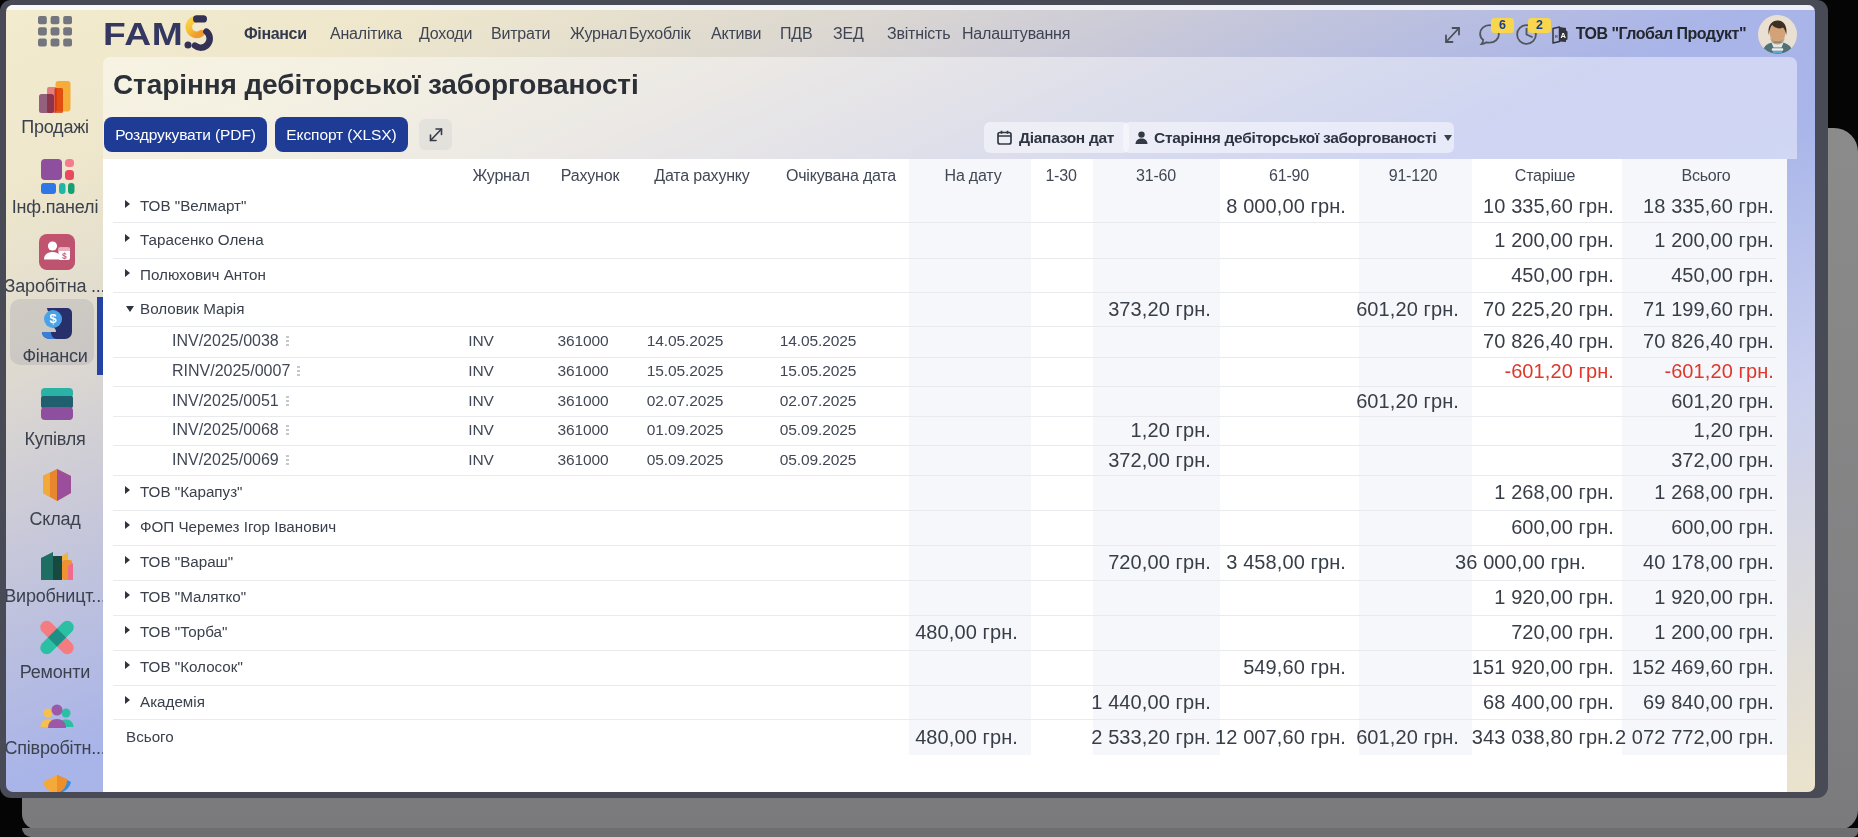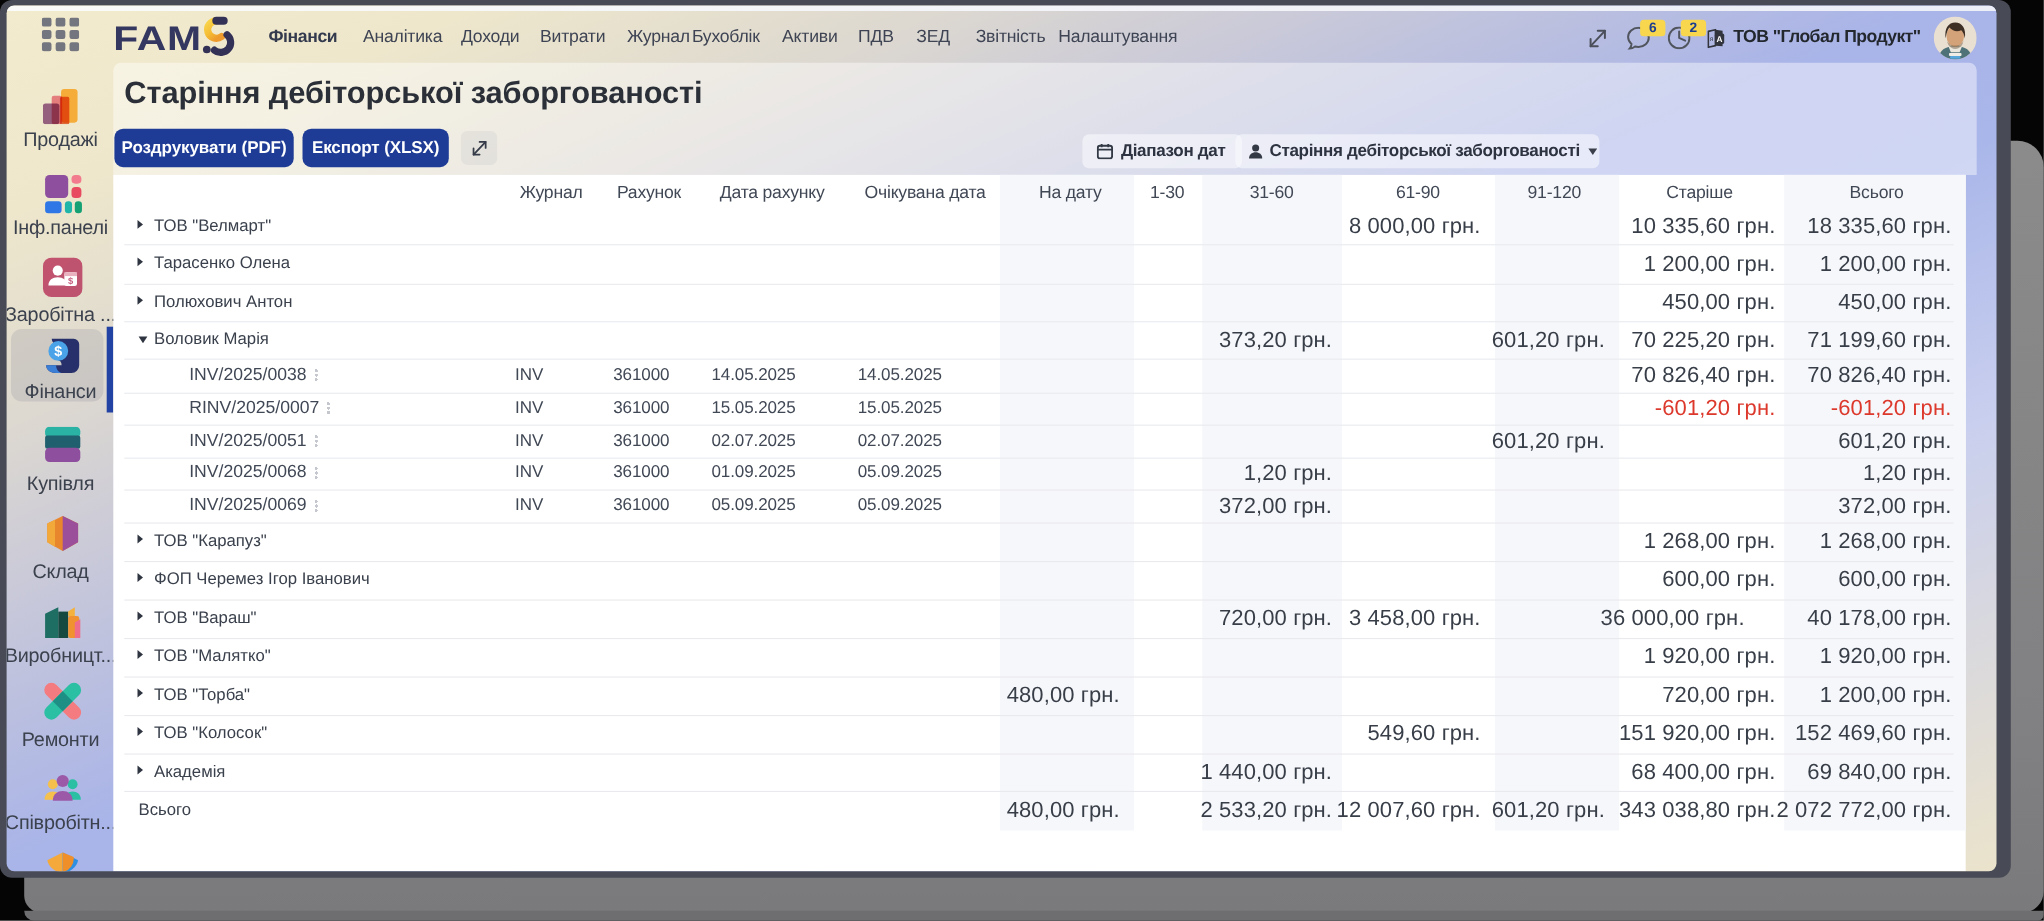--- a/index.html
+++ b/index.html
@@ -16,21 +16,21 @@
 #strip{position:absolute;left:6px;top:5px;width:1809px;height:5px;background:linear-gradient(90deg,#fafaf8,#ecEEf8)}
 .nl{position:absolute;top:25px;font-size:16px;color:#3e4453;white-space:nowrap;letter-spacing:-0.2px}
 .nl.on{font-weight:700;color:#333a4e;letter-spacing:-0.35px}
 #fam{position:absolute;left:103px;top:17px;font-size:31px;font-weight:700;color:#343760;letter-spacing:0.5px}
 .badge{position:absolute;background:#f8d64d;border-radius:3.5px;height:14.5px;min-width:13px;text-align:center;padding:0 5px;font-size:12.5px;font-weight:700;color:#1c3e8f;line-height:14.5px;z-index:5}
 #corp{position:absolute;top:25px;font-size:16px;font-weight:700;color:#23272e;white-space:nowrap;letter-spacing:-0.5px}
 .slabel{position:absolute;font-size:18px;color:#3b414d;white-space:nowrap;transform:translateX(-50%);letter-spacing:-0.2px}
 #panelhead{position:absolute;left:103px;top:57px;width:1694px;height:102px;background:rgba(255,255,255,0.44);border-radius:7px 7px 0 0}
 #title{position:absolute;left:113px;top:69px;font-size:28px;font-weight:700;color:#2b3038;letter-spacing:-0.1px;white-space:nowrap}
 .bluebtn{position:absolute;top:117px;height:35px;background:#1e3c96;border-radius:8px;color:#fff;
- font-size:15.5px;font-weight:700;display:flex;align-items:center;justify-content:center;white-space:nowrap;letter-spacing:-0.1px}
+ font-size:15.5px;font-weight:400;display:flex;align-items:center;justify-content:center;white-space:nowrap;letter-spacing:-0.1px}
 .graybtn{position:absolute;top:122px;height:31px;background:rgba(252,252,255,0.55);border-radius:6px;color:#2d3340;
  font-size:15.5px;font-weight:700;display:flex;align-items:center;white-space:nowrap;letter-spacing:-0.3px}
 #tablebg{position:absolute;left:103px;top:159px;width:1684px;height:633px;background:#ffffff}
 .stripe{position:absolute;top:159px;height:596px;background:#f6f7fa}
 .hl{position:absolute;left:113px;width:1663px;height:1px;background:#e9eaee}
 .th{position:absolute;top:167px;font-size:16px;color:#414855;transform:translateX(-50%);white-space:nowrap;letter-spacing:-0.2px}
 .tri{position:absolute;width:0;height:0;border-left:5.5px solid #2e3440;border-top:4px solid transparent;border-bottom:4px solid transparent}
 .trid{position:absolute;width:0;height:0;border-top:6.5px solid #2e3440;border-left:4.5px solid transparent;border-right:4.5px solid transparent}
 .gname{position:absolute;left:140px;font-size:15.2px;color:#3a414c;white-space:nowrap;line-height:18px}
 .dname{position:absolute;left:172px;font-size:16px;color:#414855;white-space:nowrap;line-height:18px;display:flex;align-items:center}

